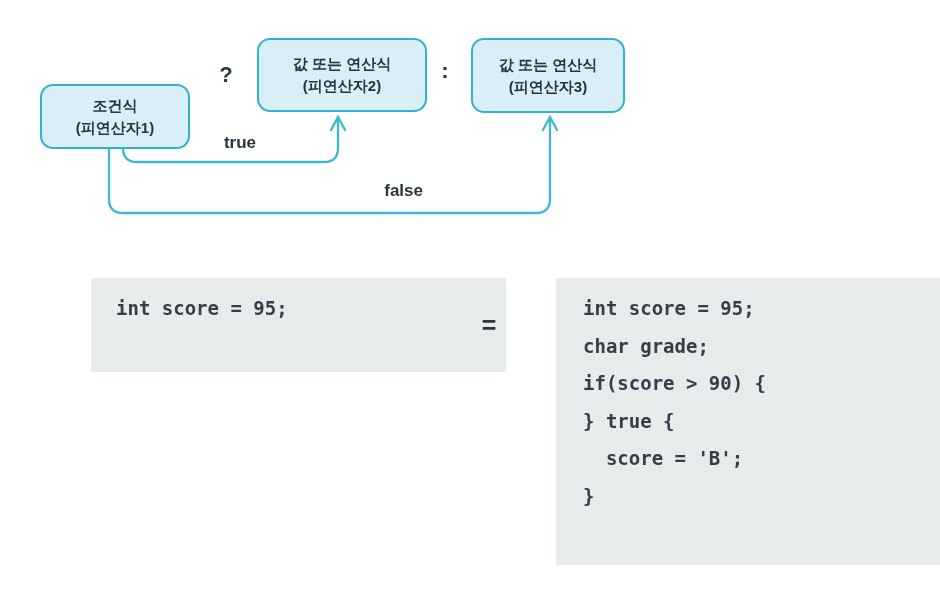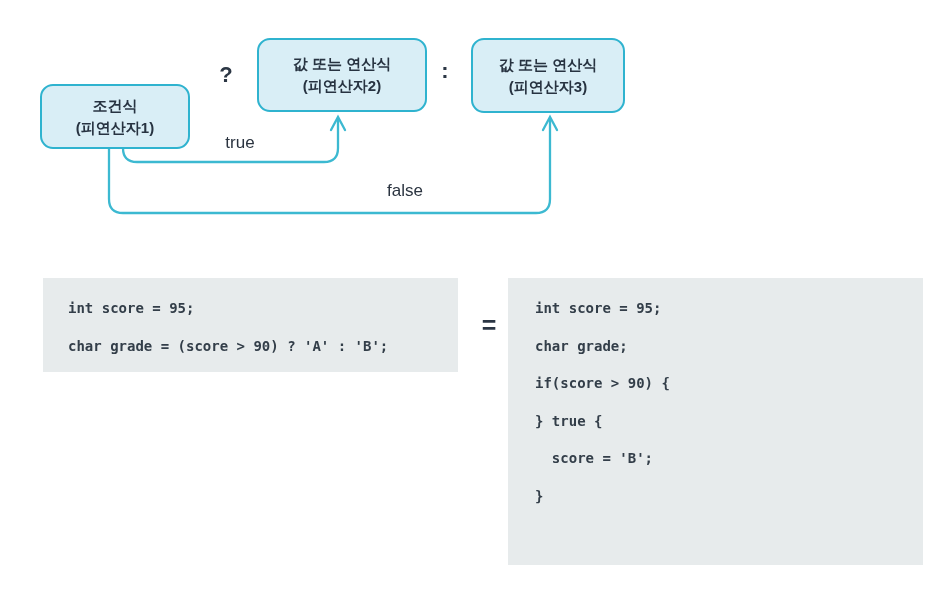--- a/index.html
+++ b/index.html
@@ -49,34 +49,35 @@
     color: #2b3644;
   }
   .op-question { left: 206px; top: 62px; }
   .op-colon    { left: 425px; top: 58px; }
 
   .branch-label {
     position: absolute;
     width: 84px;
     text-align: center;
     font-size: 17px;
-    font-weight: 400;
+    font-weight: 700;
     color: #2b3440;
   }
   .label-true  { left: 198px; top: 133px; }
   .label-false { left: 339px; top: 181px; text-align: right; }
 
   
   .code-block {
     position: absolute;
     background: #e7ebec;
     font-family: "DejaVu Sans Mono", "Liberation Mono", monospace;
     font-weight: 700;
-    font-size: 14px;
+    font-size: 19px;
     color: #333e49;
+    margin-left: 48px;
   }
   .code-left {
     left: 43px; top: 278px;
     width: 415px; height: 94px;
     padding: 11px 0 0 25px;
     line-height: 38px;
   }
   .code-right {
     left: 508px; top: 278px;
     width: 415px; height: 287px;
@@ -128,21 +129,20 @@
   <div class="op-box op-box-3">
     <div>값 또는 연산식</div>
     <div>(피연산자3)</div>
   </div>
 
   <div class="branch-label label-true">true</div>
   <div class="branch-label label-false">false</div>
 
   <div class="code-block code-left">
     <div class="code-line">int score = 95;</div>
-    <div class="code-line">char grade = (score &gt; 90) ? 'A' : 'B';</div>
   </div>
 
   <div class="equals-sign">=</div>
 
   <div class="code-block code-right">
     <div class="code-line">int score = 95;</div>
     <div class="code-line">char grade;</div>
     <div class="code-line">if(score &gt; 90) {</div>
     <div class="code-line">} true {</div>
     <div class="code-line">  score = 'B';</div>

